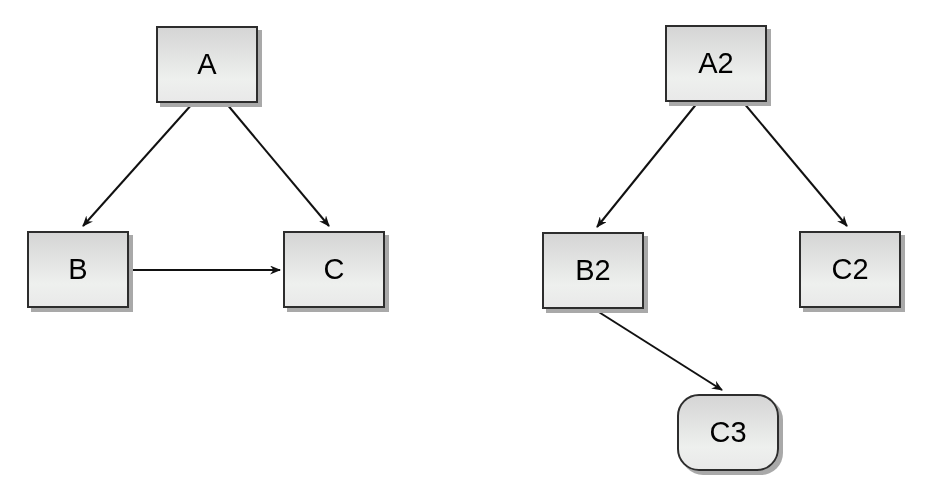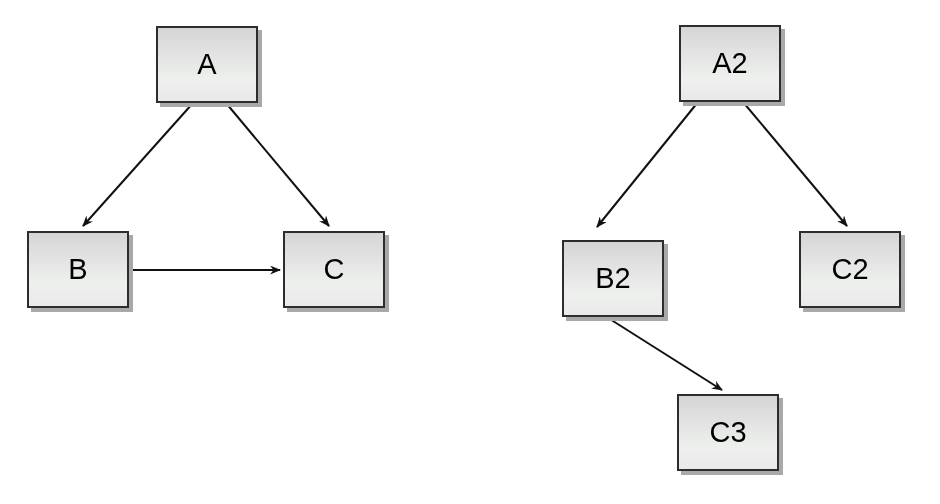--- a/index.html
+++ b/index.html
@@ -37,24 +37,24 @@
   }
   .node-label {
     font-size: 29px;
     color: #000000;
     line-height: 1;
     user-select: none;
   }
   #node-A  { left: 156px; top: 26px;  }
   #node-B  { left: 27px;  top: 231px; }
   #node-C  { left: 283px; top: 231px; }
-  #node-A2 { left: 679px; top: 25px; text-align: right;  }
-  #node-B2 { left: 542px; top: 240px; margin-left: 20px; }
+  #node-A2 { left: 665px; top: 25px; text-align: right;  }
+  #node-B2 { left: 542px; top: 232px; }
   #node-C2 { left: 799px; top: 231px; text-align: center; }
-  #node-C3 { left: 677px; top: 394px; }
+  #node-C3 { left: 677px; top: 394px; border-radius: 22px; }
   .edge {
     stroke: #111111;
     stroke-width: 2;
     fill: none;
   }
 </style>
 </head>
 <body>
 
 <div class="canvas">

